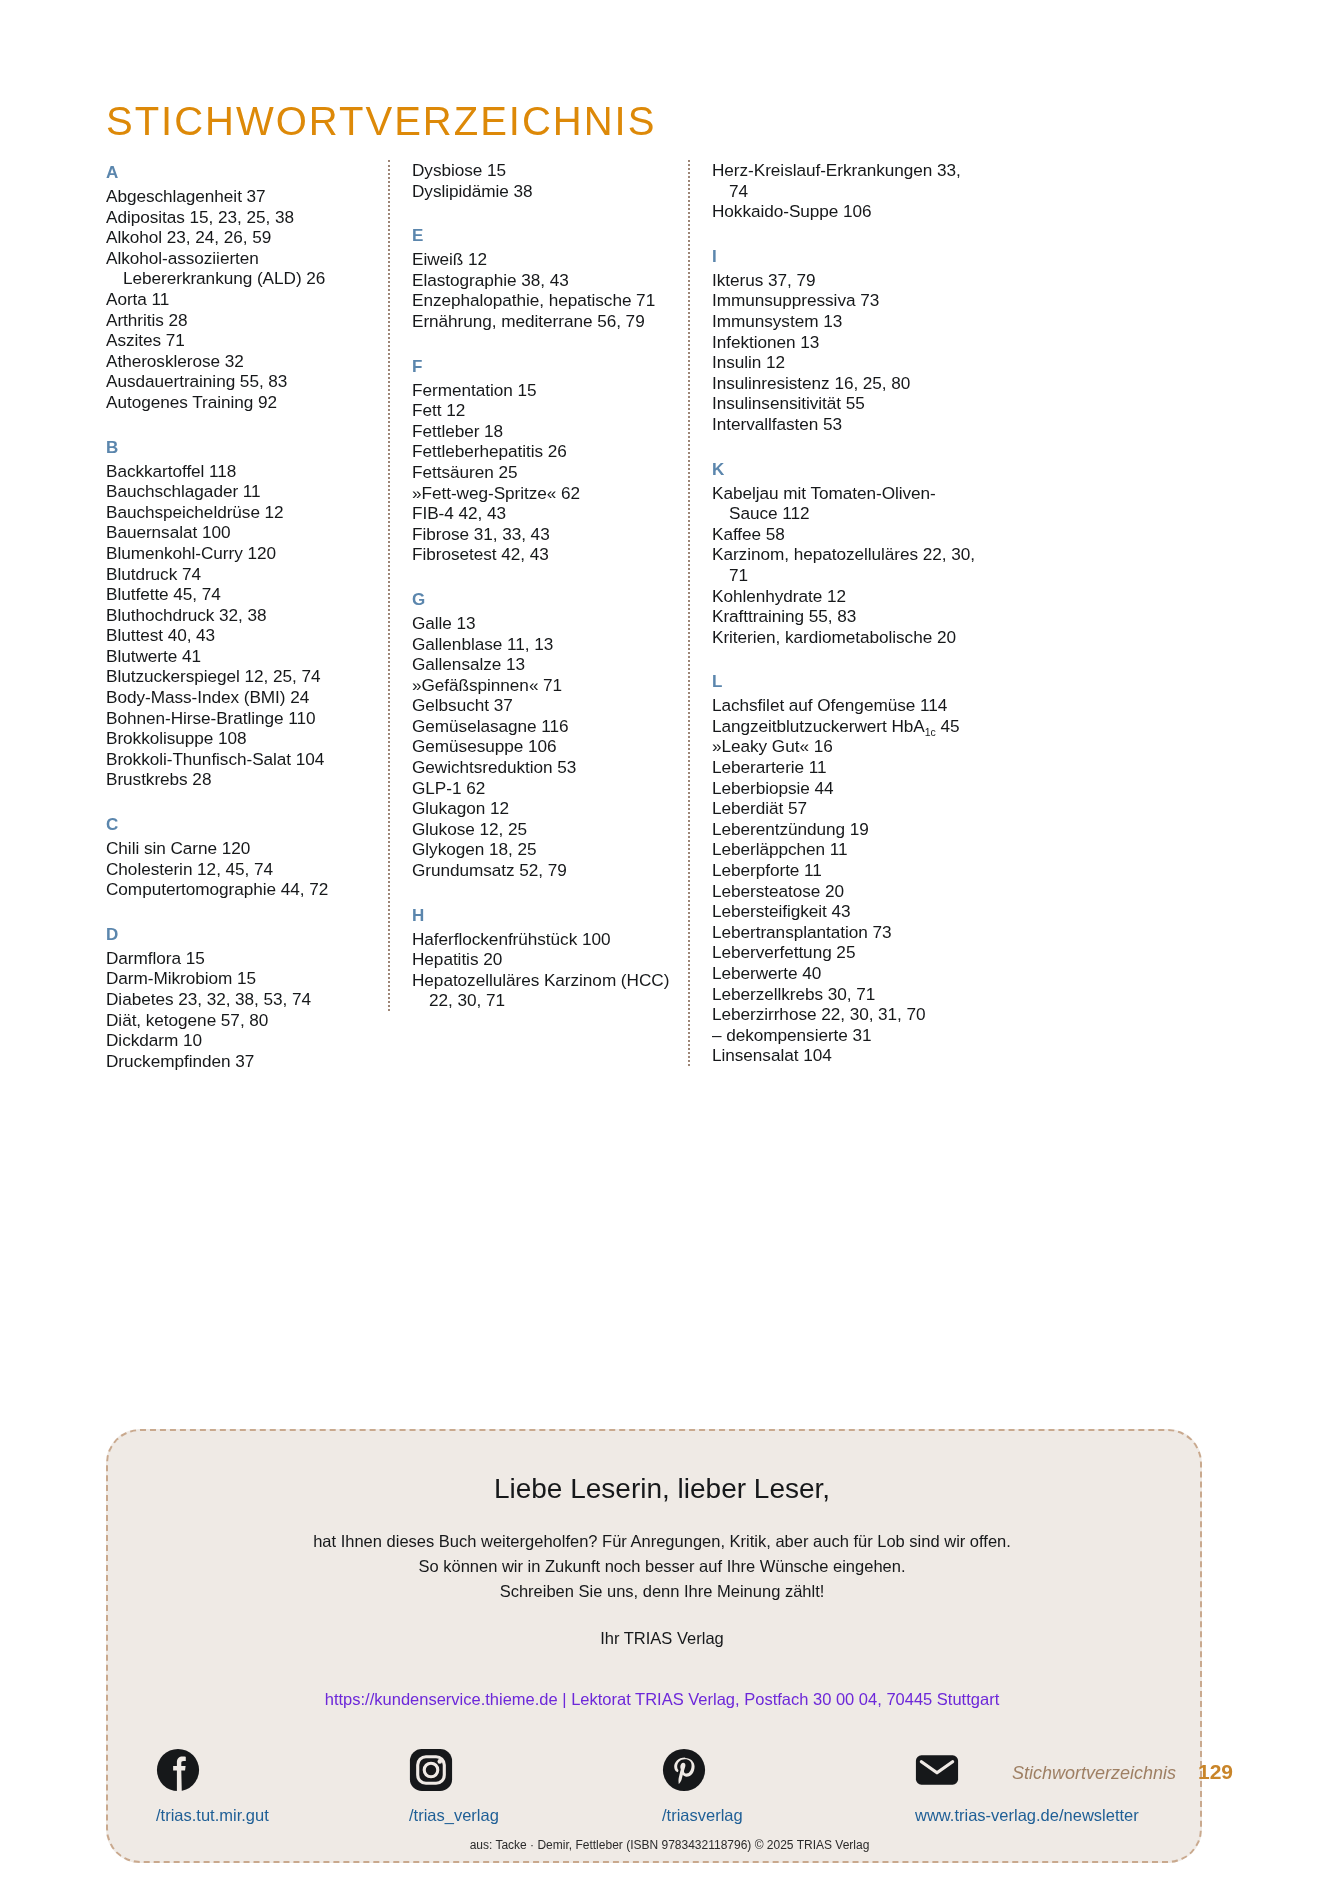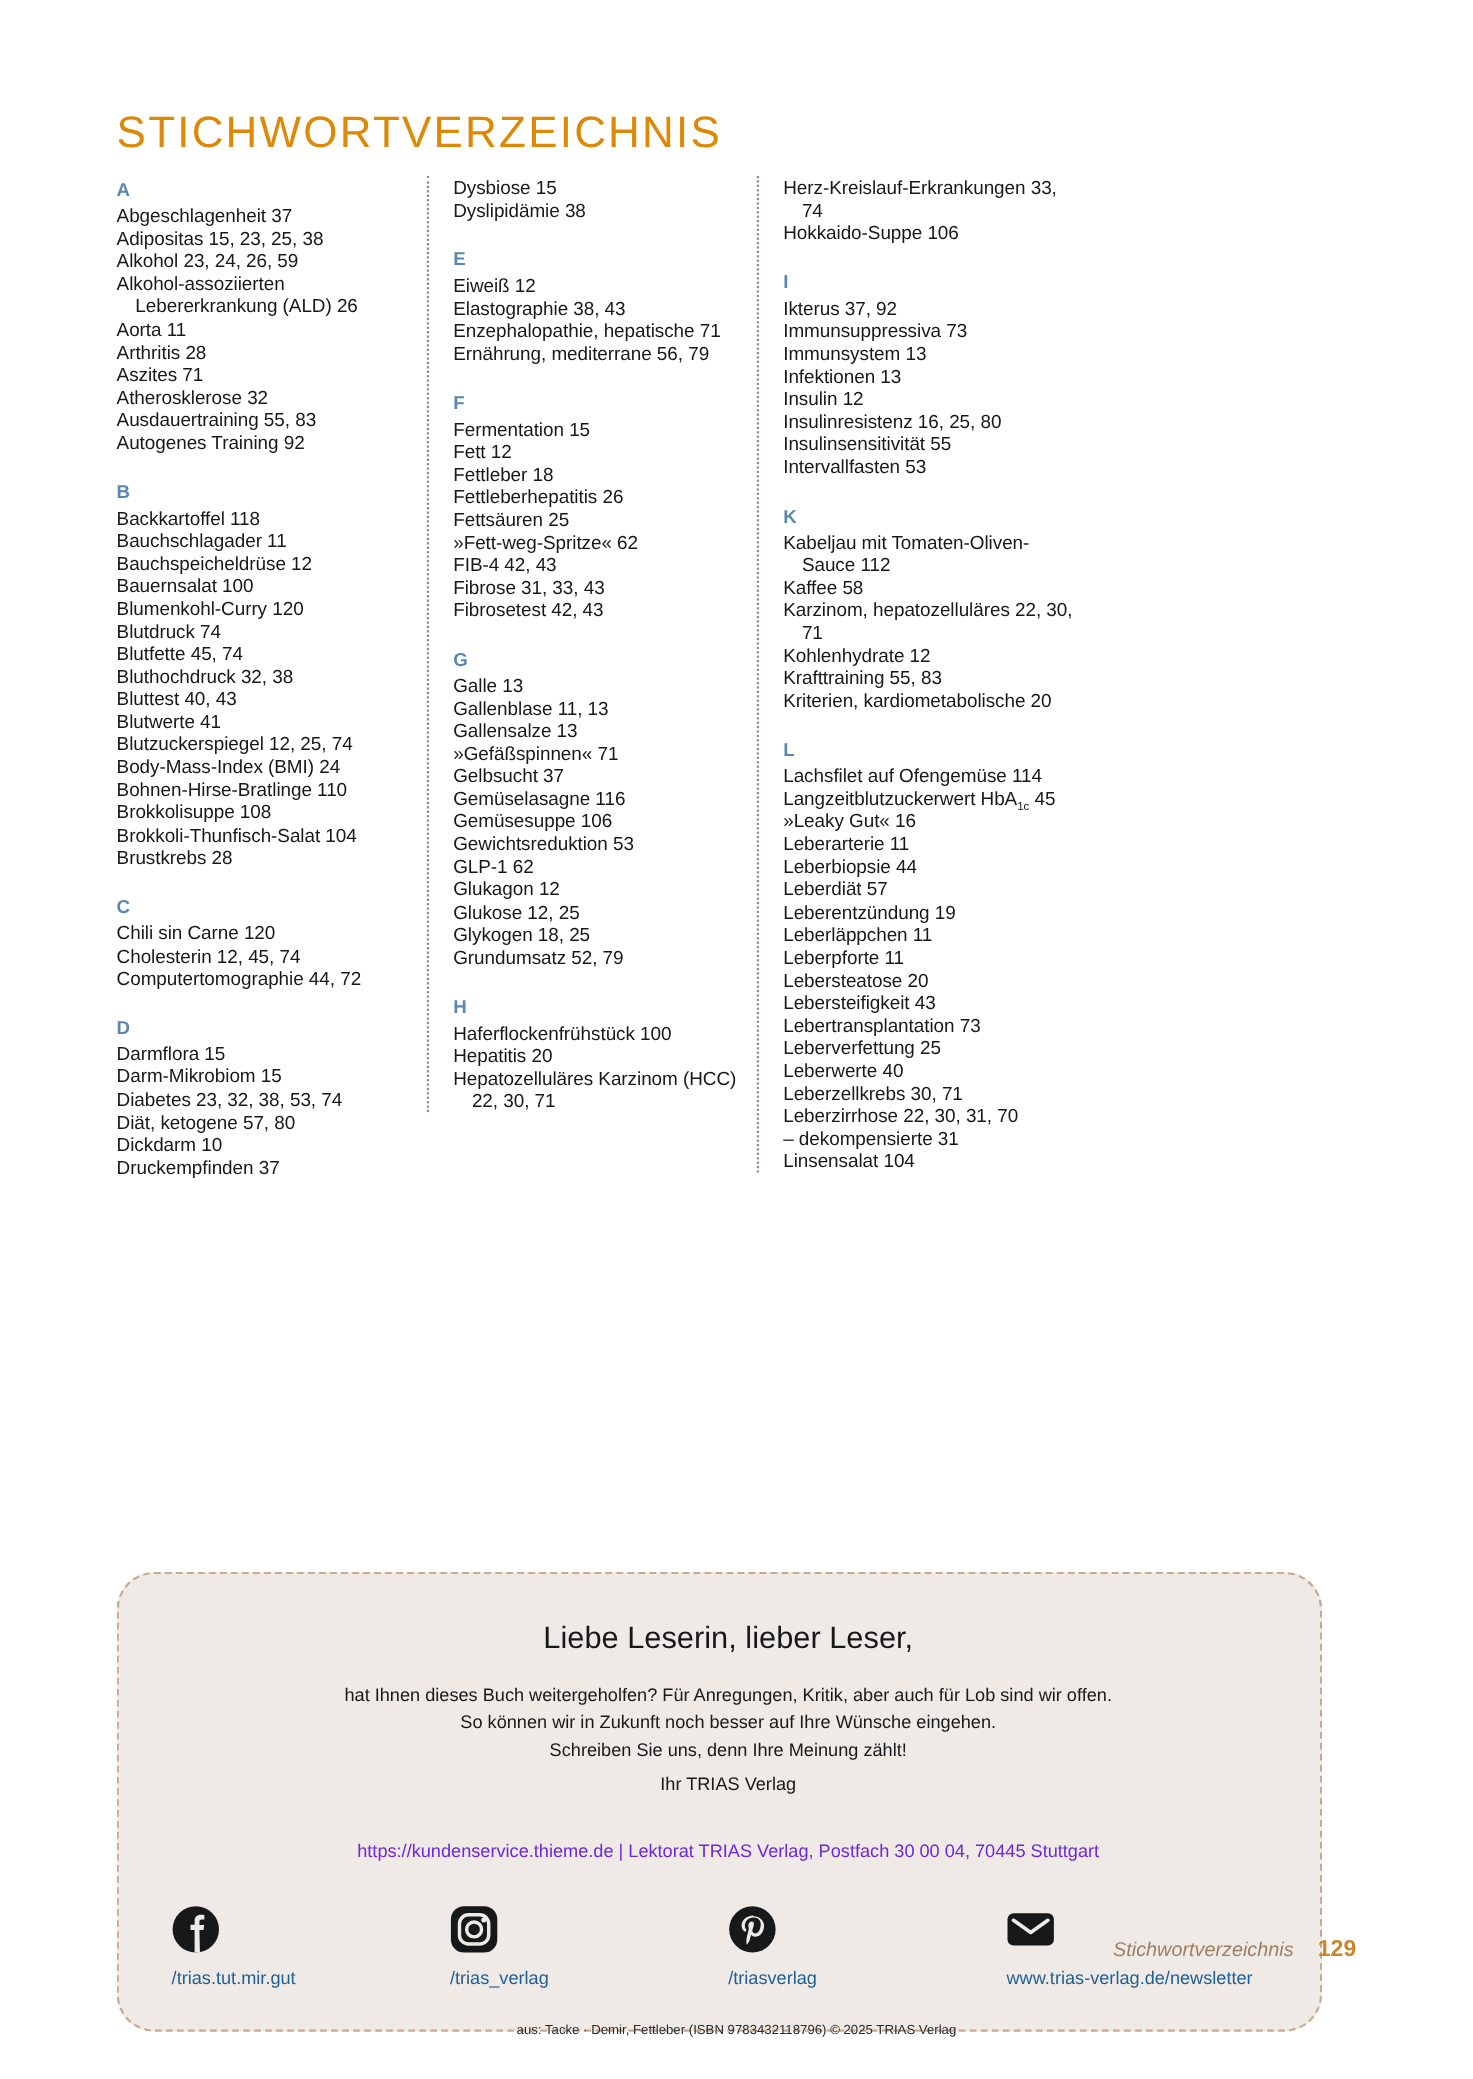--- a/index.html
+++ b/index.html
@@ -100,21 +100,21 @@
     font-weight: 400;
   }
   .reader-line {
     font-size: 16.5px;
     line-height: 25px;
     color: #16181a;
   }
   .reader-sign {
     font-size: 16.5px;
     line-height: 25px;
-    margin-top: 6px;
+    margin-top: 22px;
     color: #16181a;
   }
   .reader-contact {
     font-size: 16.5px;
     line-height: 25px;
     margin-top: 36px;
     color: #6d28d9;
   }
   .socials {
     display: flex;
@@ -253,21 +253,21 @@
         <div class="entry">Grundumsatz 52, 79</div>
         <div class="letter">H</div>
         <div class="entry">Haferflockenfrühstück 100</div>
         <div class="entry">Hepatitis 20</div>
         <div class="entry">Hepatozelluläres Karzinom (HCC) 22, 30, 71</div>
       </div>
     <div class="col">
         <div class="entry">Herz-Kreislauf-Erkrankungen 33, 74</div>
         <div class="entry">Hokkaido-Suppe 106</div>
         <div class="letter">I</div>
-        <div class="entry">Ikterus 37, 92</div>
+        <div class="entry">Ikterus 37, 79</div>
         <div class="entry">Immunsuppressiva 73</div>
         <div class="entry">Immunsystem 13</div>
         <div class="entry">Infektionen 13</div>
         <div class="entry">Insulin 12</div>
         <div class="entry">Insulinresistenz 16, 25, 80</div>
         <div class="entry">Insulinsensitivität 55</div>
         <div class="entry">Intervallfasten 53</div>
         <div class="letter">K</div>
         <div class="entry">Kabeljau mit Tomaten-Oliven-Sauce 112</div>
         <div class="entry">Kaffee 58</div>

